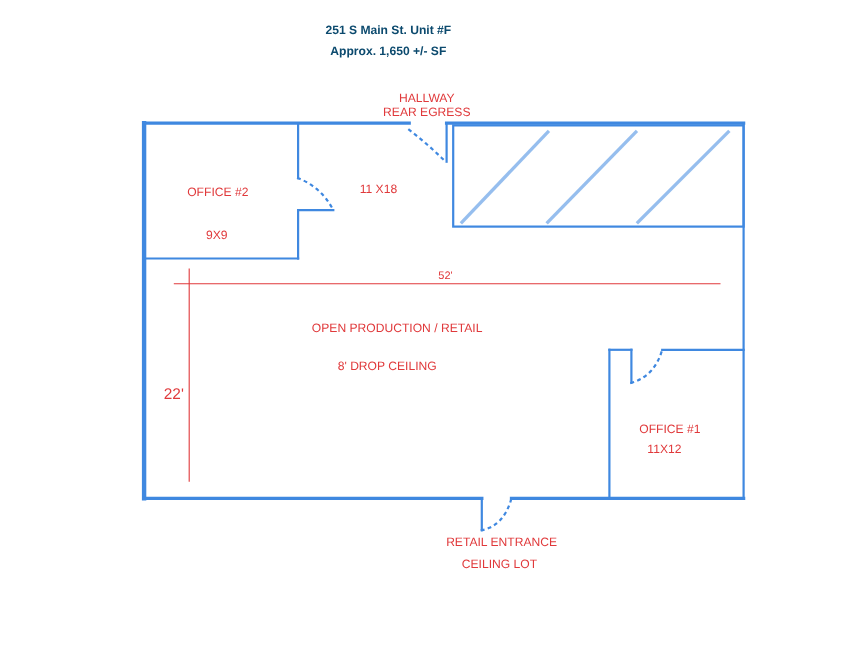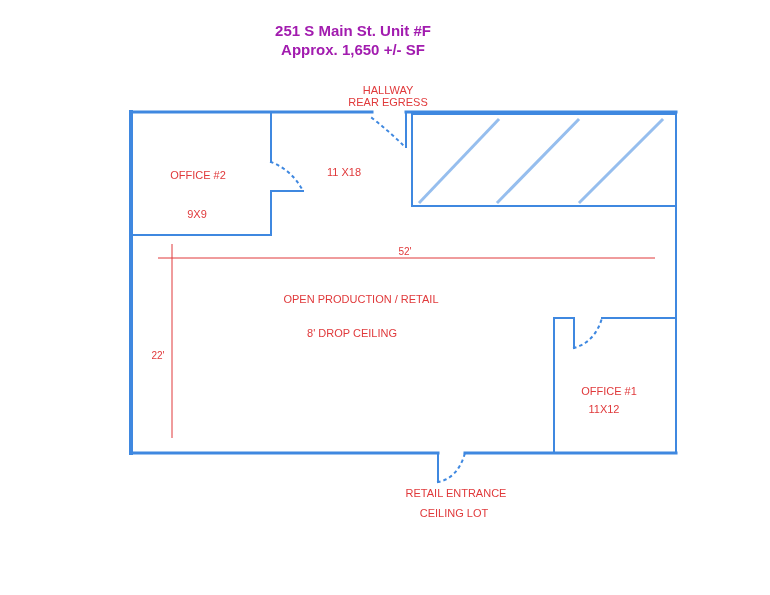--- a/index.html
+++ b/index.html
@@ -1,19 +1,19 @@
 <!DOCTYPE html>
 <html><head>
 <meta charset="utf-8">
 <style>
   html, body { margin: 0; padding: 0; background: #ffffff; }
   body { width: 770px; height: 595px; position: relative; overflow: hidden;
          font-family: "Liberation Sans", sans-serif; }
   .title { position: absolute; left: 0; width: 706px; text-align: center;
-           font-weight: bold; font-size: 15px; color: #a21caf; }
+           font-weight: bold; font-size: 11px; color: #0c4a6e; }
   .lbl { position: absolute; color: #e0393b; font-size: 11px;
          font-family: "Liberation Sans", sans-serif; white-space: nowrap; }
   .center { transform: translateX(-50%); text-align: center; }
   svg { position: absolute; left: 0; top: 0; }
 </style>
 </head>
 <body>
 
 <div class="title" style="top:22px;">251 S Main St. Unit #F</div>
 <div class="title" style="top:41px;">Approx. 1,650 +/- SF</div>
@@ -72,21 +72,21 @@
   <div>HALLWAY</div>
   <div>REAR EGRESS</div>
 </div>
 
 <div class="lbl center" style="left:198px; top:169px;">OFFICE #2</div>
 <div class="lbl center" style="left:197px; top:188px;margin-top:20px;">9X9</div>
 
 <div class="lbl center" style="left:344px; top:166px;">11 X18</div>
 
 <div class="lbl center" style="left:405px; top:246px; font-size:10px;">52'</div>
-<div class="lbl center" style="left:158px; top:350px; font-size:10px;">22'</div>
+<div class="lbl center" style="left:158px; top:350px; font-size:14px;">22'</div>
 
 <div class="lbl center" style="left:361px; top:293px;">OPEN PRODUCTION / RETAIL</div>
 <div class="lbl center" style="left:352px; top:315px;margin-top:12px;">8' DROP CEILING</div>
 
 <div class="lbl center" style="left:609px; top:385px;">OFFICE #1</div>
 <div class="lbl center" style="left:604px; top:403px;">11X12</div>
 
 <div class="lbl center" style="left:456px; top:487px;">RETAIL ENTRANCE</div>
 <div class="lbl center" style="left:454px; top:507px;">CEILING LOT</div>
 

